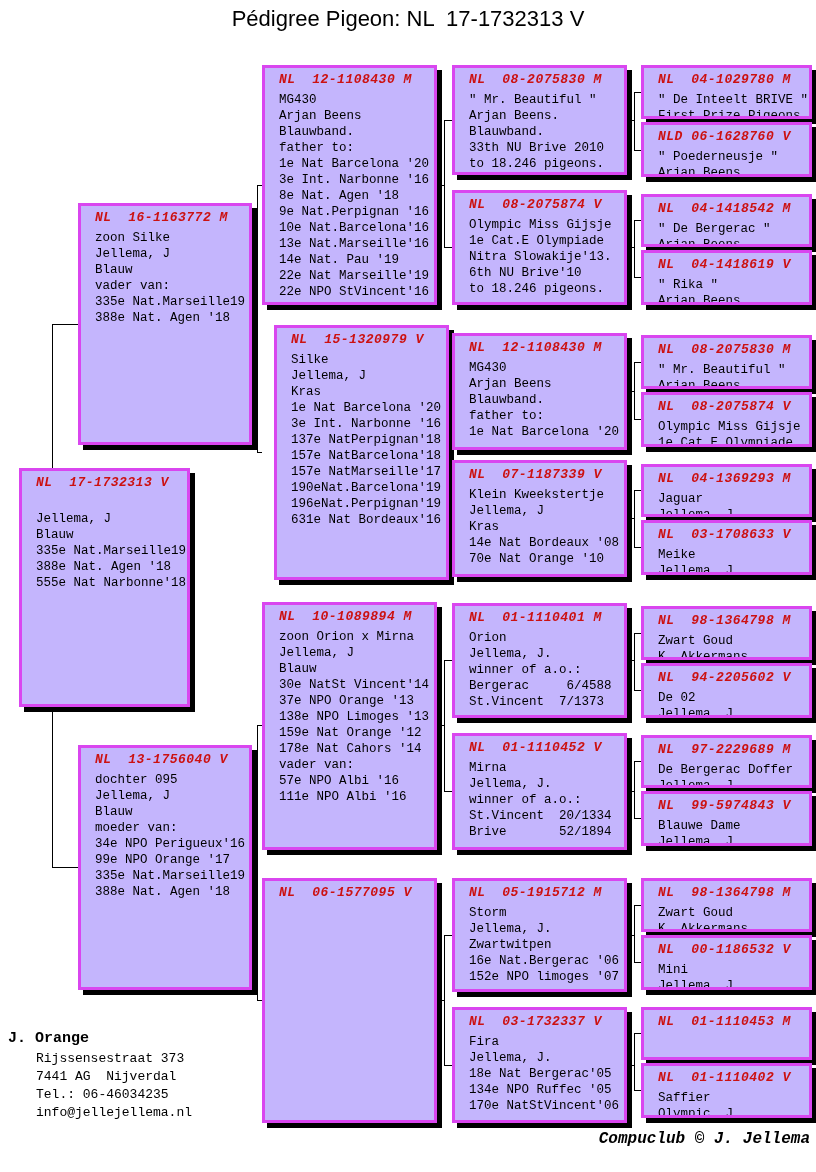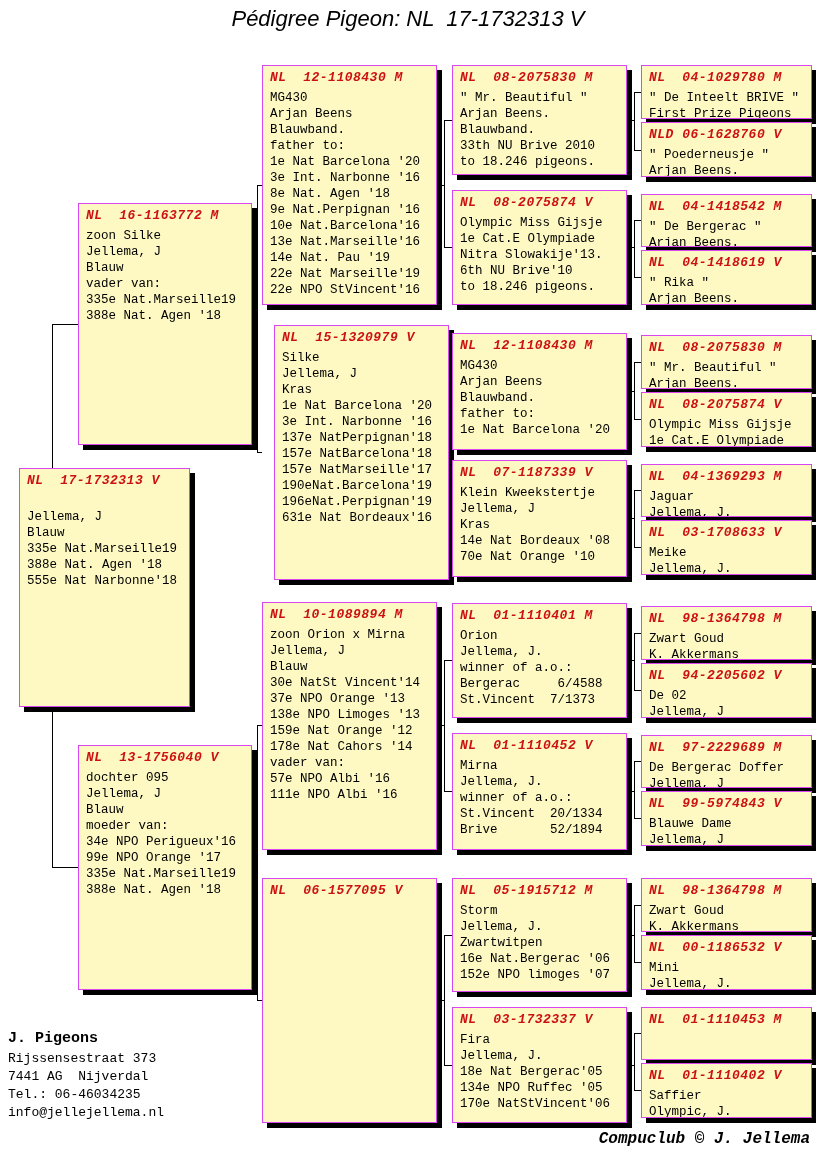--- a/index.html
+++ b/index.html
@@ -1,32 +1,32 @@
 <!DOCTYPE html>
 <html><head>
 <meta charset="utf-8">
 <style>
   html,body{margin:0;padding:0;background:#fff;}
   body{width:816px;height:1172px;position:relative;overflow:hidden;
        font-family:"Liberation Mono", monospace;}
   .title{position:absolute;left:0;top:6px;width:816px;text-align:center;
          font-family:"Liberation Sans", sans-serif;font-size:22px;color:#000;
-         white-space:pre;font-style:italic;}
+         white-space:pre;}
   svg.connectors{position:absolute;left:0;top:0;}
-  .box{position:absolute;background:#fef9c3;border:1px solid #d946ef;
+  .box{position:absolute;background:#c4b5fd;border:3px solid #d946ef;
        box-shadow:5px 5px 0 #000;box-sizing:border-box;
-       padding:3px 7px;overflow:hidden;}
+       padding:3px 14px;overflow:hidden;}
   .hdr{font-family:"Liberation Mono", monospace;font-size:13px;line-height:17px;
        font-weight:bold;font-style:italic;color:#cc1111;white-space:pre;
        margin-bottom:4px;letter-spacing:0.5px;}
   .bdy{font-family:"Liberation Mono", monospace;font-size:12.5px;line-height:16px;
        color:#000;white-space:pre;}
   .owner{position:absolute;left:8px;top:1028px;}
   .owner-name{font-size:15px;font-weight:bold;line-height:22px;white-space:pre;}
-  .owner-line{font-size:13px;line-height:18px;white-space:pre;}
+  .owner-line{font-size:13px;line-height:18px;white-space:pre;margin-left:28px;}
   .credit{position:absolute;right:6px;top:1130px;font-size:16px;font-weight:bold;
           font-style:italic;white-space:pre;color:#000;}
 </style>
 </head>
 <body>
 
 <div class="title">Pédigree Pigeon: NL  17-1732313 V</div>
 
 <svg class="connectors" width="816" height="1172" shape-rendering="crispEdges">
   <g stroke="#000" stroke-width="1" fill="none">
@@ -315,20 +315,20 @@
 <div class="box" style="left:641px;top:1007px;width:171px;height:53px">
   <div class="hdr">NL  01-1110453 M</div>
 </div>
 <div class="box" style="left:641px;top:1063px;width:171px;height:55px">
   <div class="hdr">NL  01-1110402 V</div>
   <div class="bdy">Saffier
 Olympic, J.</div>
 </div>
 
 <div class="owner">
-  <div class="owner-name">J. Pigeons</div>
+  <div class="owner-name">J. Orange</div>
   <div class="owner-line">Rijssensestraat 373</div>
   <div class="owner-line">7441 AG  Nijverdal</div>
   <div class="owner-line">Tel.: 06-46034235</div>
   <div class="owner-line">info@jellejellema.nl</div>
 </div>
 
 <div class="credit">Compuclub © J. Jellema</div>
 
 </body></html>

